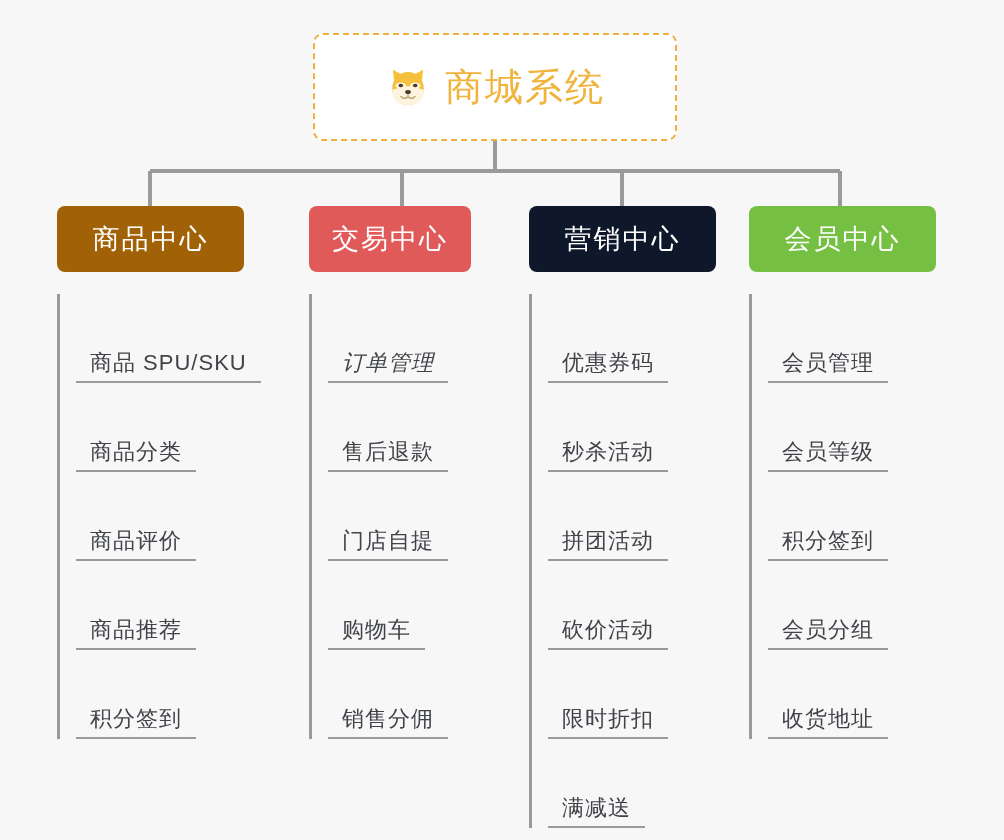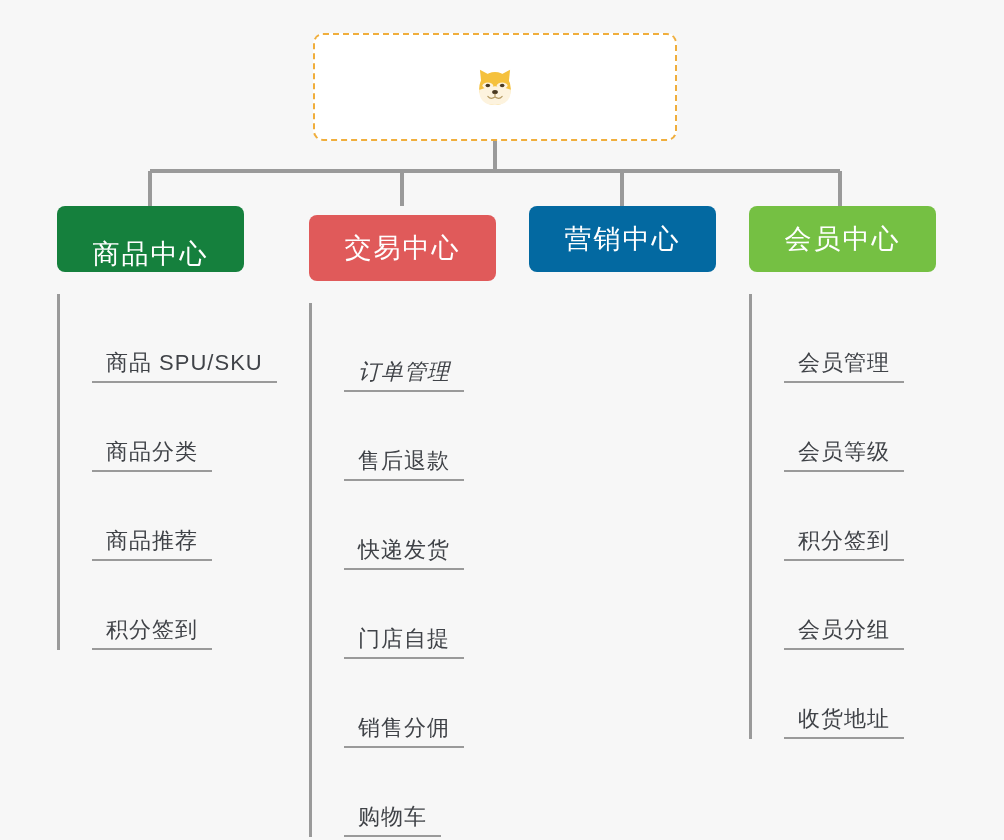--- a/index.html
+++ b/index.html
@@ -83,29 +83,28 @@
     padding: 0 10px;
   }
   .branch-header-label {
     font-size: 27px;
     color: #ffffff;
     letter-spacing: 2px;
     white-space: nowrap;
   }
 
   .branch-0 .branch-header { width: 187px; }
-  .branch-1 .branch-header { width: 187px; margin-top: 9px; }
+  .branch-1 .branch-header { width: 162px; }
   .branch-2 .branch-header { width: 187px; }
   .branch-3 .branch-header { width: 187px; }
 
   
   .leaf-list {
     position: relative;
     margin-top: 22px;
-    padding-left: 16px;
     border-left: 3px solid #9a9a9a;
   }
   .leaf-item {
     height: 89px;
     box-sizing: border-box;
     display: flex;
     align-items: flex-end;
     padding-left: 16px;
   }
   .leaf-label {
@@ -150,32 +149,36 @@
       <ellipse cx="22" cy="30" rx="7.5" ry="4.2" fill="#fdf3de"></ellipse>
       <ellipse cx="42" cy="30" rx="7.5" ry="4.2" fill="#fdf3de"></ellipse>
 
       <ellipse cx="22" cy="30" rx="3.2" ry="2.4" fill="#4a3a22"></ellipse>
       <ellipse cx="42" cy="30" rx="3.2" ry="2.4" fill="#4a3a22"></ellipse>
 
       <ellipse cx="32" cy="39" rx="4" ry="3" fill="#4a3a22"></ellipse>
 
       <path d="M32 42 L32 46 M32 46 Q26 50 22 45 M32 46 Q38 50 42 45" stroke="#b59a63" stroke-width="1.6" fill="none" stroke-linecap="round"></path>
     </svg>
+    <span class="root-title" style="color: rgb(240, 179, 60);">商城系统</span>
   </div>
 
   <div class="branch branch-0">
-    <div class="branch-header" style="background: #15803d; align-items: flex-end;">
+    <div class="branch-header" style="background: #a16207;">
       <span class="branch-header-label">商品中心</span>
     </div>
     <div class="leaf-list" style="border-left-color: rgb(154, 154, 154);">
       <div class="leaf-item">
         <span class="leaf-label" style="border-bottom-color: rgb(154, 154, 154);">商品 SPU/SKU</span>
       </div>
       <div class="leaf-item">
         <span class="leaf-label" style="border-bottom-color: rgb(154, 154, 154); text-align: right;">商品分类</span>
+      </div>
+      <div class="leaf-item">
+        <span class="leaf-label" style="border-bottom-color: rgb(154, 154, 154);">商品评价</span>
       </div>
       <div class="leaf-item">
         <span class="leaf-label" style="border-bottom-color: rgb(154, 154, 154);">商品推荐</span>
       </div>
       <div class="leaf-item">
         <span class="leaf-label" style="border-bottom-color: rgb(154, 154, 154);">积分签到</span>
       </div>
     </div>
   </div>
 
@@ -184,37 +187,54 @@
       <span class="branch-header-label">交易中心</span>
     </div>
     <div class="leaf-list" style="border-left-color: rgb(154, 154, 154);">
       <div class="leaf-item">
         <span class="leaf-label" style="border-bottom-color: rgb(154, 154, 154); font-style: italic;">订单管理</span>
       </div>
       <div class="leaf-item">
         <span class="leaf-label" style="border-bottom-color: rgb(154, 154, 154);">售后退款</span>
       </div>
       <div class="leaf-item">
-        <span class="leaf-label" style="border-bottom-color: rgb(154, 154, 154);">快递发货</span>
-      </div>
-      <div class="leaf-item">
         <span class="leaf-label" style="border-bottom-color: rgb(154, 154, 154);">门店自提</span>
       </div>
       <div class="leaf-item">
+        <span class="leaf-label" style="border-bottom-color: rgb(154, 154, 154);">购物车</span>
+      </div>
+      <div class="leaf-item">
         <span class="leaf-label" style="border-bottom-color: rgb(154, 154, 154);">销售分佣</span>
       </div>
-      <div class="leaf-item">
-        <span class="leaf-label" style="border-bottom-color: rgb(154, 154, 154);">购物车</span>
-      </div>
     </div>
   </div>
 
   <div class="branch branch-2">
-    <div class="branch-header" style="background: #0369a1;">
+    <div class="branch-header" style="background: #0f172a;">
       <span class="branch-header-label">营销中心</span>
+    </div>
+    <div class="leaf-list" style="border-left-color: rgb(154, 154, 154);">
+      <div class="leaf-item">
+        <span class="leaf-label" style="border-bottom-color: rgb(154, 154, 154);">优惠券码</span>
+      </div>
+      <div class="leaf-item">
+        <span class="leaf-label" style="border-bottom-color: rgb(154, 154, 154);">秒杀活动</span>
+      </div>
+      <div class="leaf-item">
+        <span class="leaf-label" style="border-bottom-color: rgb(154, 154, 154);">拼团活动</span>
+      </div>
+      <div class="leaf-item">
+        <span class="leaf-label" style="border-bottom-color: rgb(154, 154, 154);">砍价活动</span>
+      </div>
+      <div class="leaf-item">
+        <span class="leaf-label" style="border-bottom-color: rgb(154, 154, 154);">限时折扣</span>
+      </div>
+      <div class="leaf-item">
+        <span class="leaf-label" style="border-bottom-color: rgb(154, 154, 154);">满减送</span>
+      </div>
     </div>
   </div>
 
   <div class="branch branch-3">
     <div class="branch-header" style="background: rgb(117, 192, 67); font-family: Liberation Serif, serif;">
       <span class="branch-header-label">会员中心</span>
     </div>
     <div class="leaf-list" style="border-left-color: rgb(154, 154, 154);">
       <div class="leaf-item">
         <span class="leaf-label" style="border-bottom-color: rgb(154, 154, 154); text-align: right;">会员管理</span>

